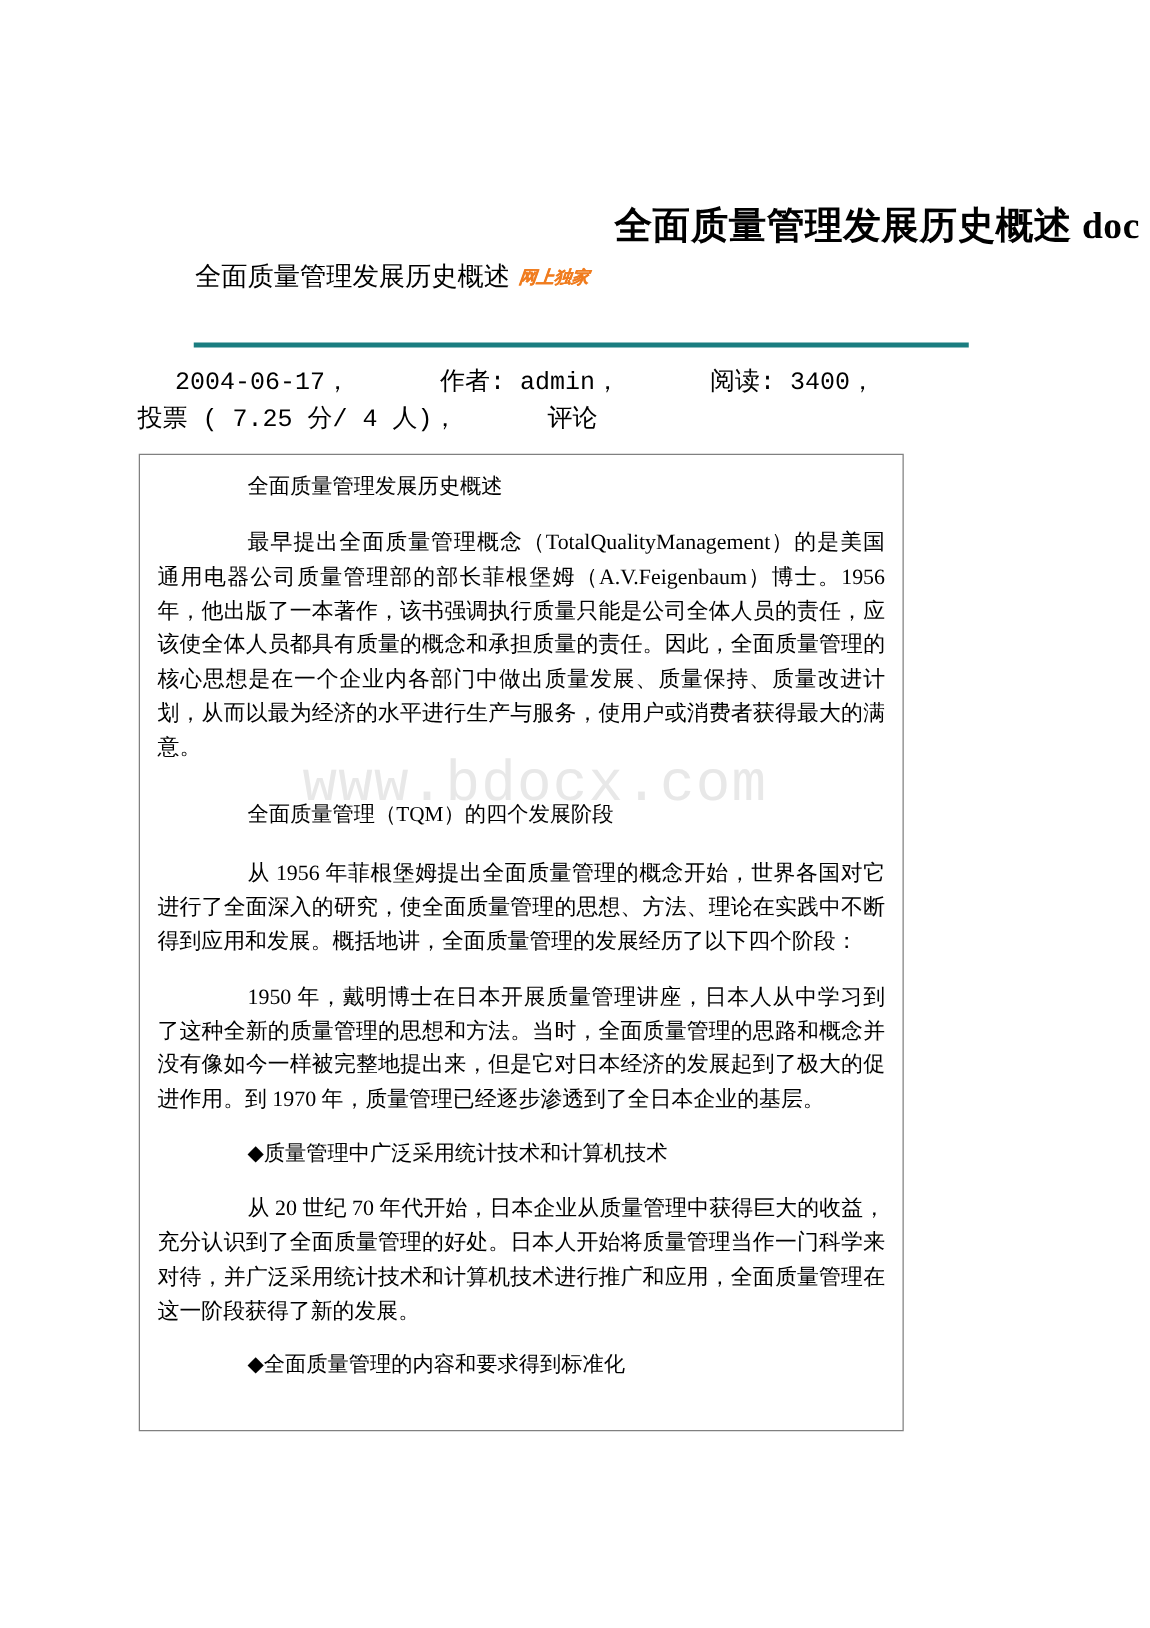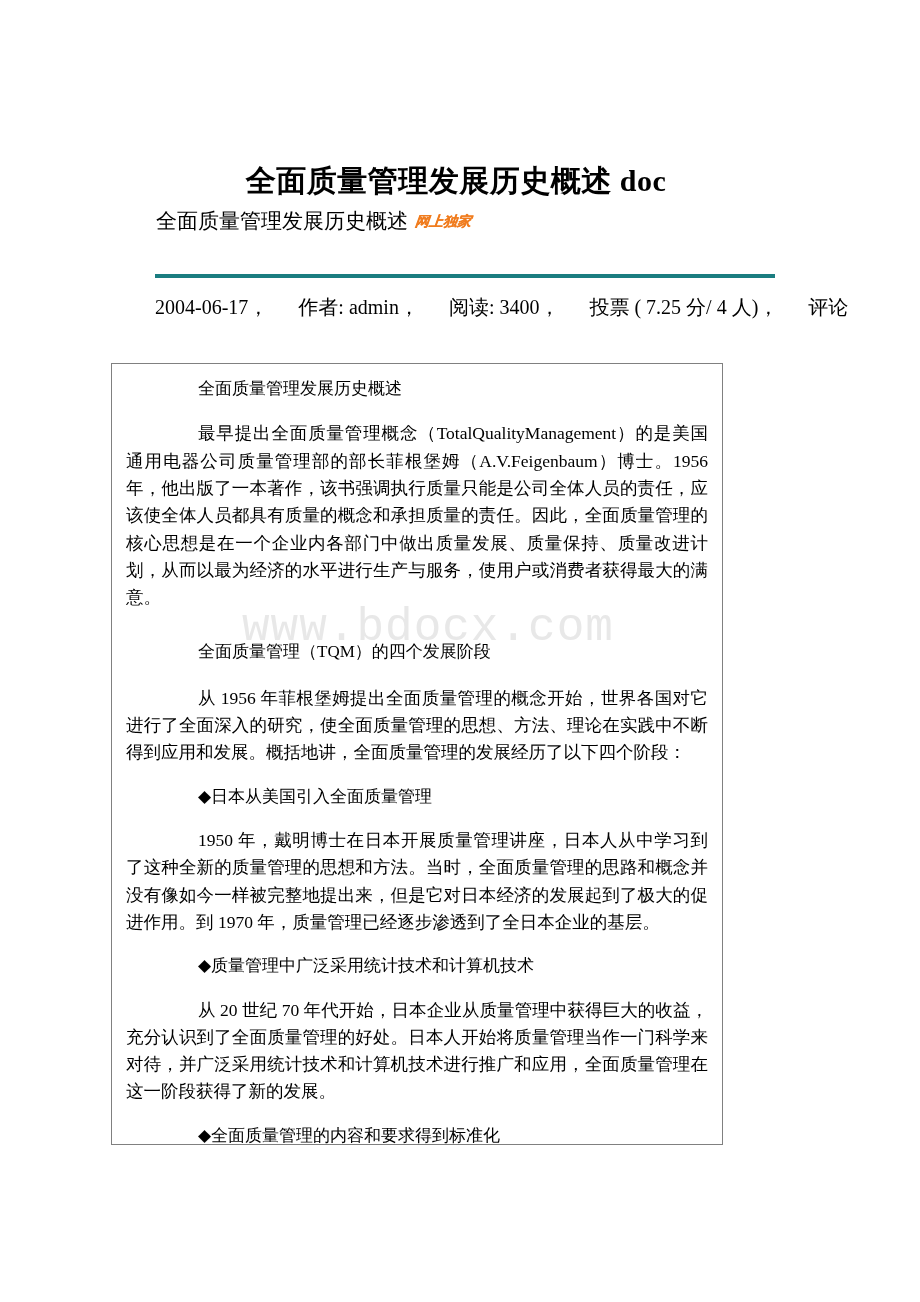--- a/index.html
+++ b/index.html
@@ -22,21 +22,21 @@
     width: 920px;
     height: 1302px;
   }
 
   
   .doc-title {
     position: absolute;
     left: 0;
     top: 143px;
     width: 912px;
-    text-align: center;
+    text-align: right;
     font-size: 30px;
     font-weight: bold;
     letter-spacing: 0.5px;
     line-height: 1.2;
     white-space: nowrap;
   }
 
   
   .subtitle-row {
     position: absolute;
@@ -69,26 +69,27 @@
     left: 155px;
     top: 274px;
     width: 620px;
     height: 4px;
     background: #1a7d80;
   }
 
   
   .meta-line {
     position: absolute;
-    left: 125px;
+    left: 110px;
     top: 292px;
     width: 760px;
     font-size: 20px;
     line-height: 1.5;
     text-indent: 30px;
+    font-family: Liberation Mono, monospace;
   }
   .meta-line .seg { white-space: nowrap; }
 
   
   .content-box {
     position: absolute;
     left: 111px;
     top: 363px;
     width: 612px;
     height: 782px;
@@ -175,21 +176,20 @@
     <div class="content-inner">
 
       <p class="c-head">全面质量管理发展历史概述</p>
 
       <p class="c-para">最早提出全面质量管理概念（TotalQualityManagement）的是美国通用电器公司质量管理部的部长菲根堡姆（A.V.Feigenbaum）博士。1956 年，他出版了一本著作，该书强调执行质量只能是公司全体人员的责任，应该使全体人员都具有质量的概念和承担质量的责任。因此，全面质量管理的核心思想是在一个企业内各部门中做出质量发展、质量保持、质量改进计划，从而以最为经济的水平进行生产与服务，使用户或消费者获得最大的满意。</p>
 
       <p class="c-section gap-top">全面质量管理（TQM）的四个发展阶段</p>
 
       <p class="c-para">从 1956 年菲根堡姆提出全面质量管理的概念开始，世界各国对它进行了全面深入的研究，使全面质量管理的思想、方法、理论在实践中不断得到应用和发展。概括地讲，全面质量管理的发展经历了以下四个阶段：</p>
 
-      <p class="c-bullet">◆日本从美国引入全面质量管理</p>
 
       <p class="c-para">1950 年，戴明博士在日本开展质量管理讲座，日本人从中学习到了这种全新的质量管理的思想和方法。当时，全面质量管理的思路和概念并没有像如今一样被完整地提出来，但是它对日本经济的发展起到了极大的促进作用。到 1970 年，质量管理已经逐步渗透到了全日本企业的基层。</p>
 
       <p class="c-bullet">◆质量管理中广泛采用统计技术和计算机技术</p>
 
       <p class="c-para">从 20 世纪 70 年代开始，日本企业从质量管理中获得巨大的收益，充分认识到了全面质量管理的好处。日本人开始将质量管理当作一门科学来对待，并广泛采用统计技术和计算机技术进行推广和应用，全面质量管理在这一阶段获得了新的发展。</p>
 
       <p class="c-bullet last-bullet">◆全面质量管理的内容和要求得到标准化</p>
 
     </div>

